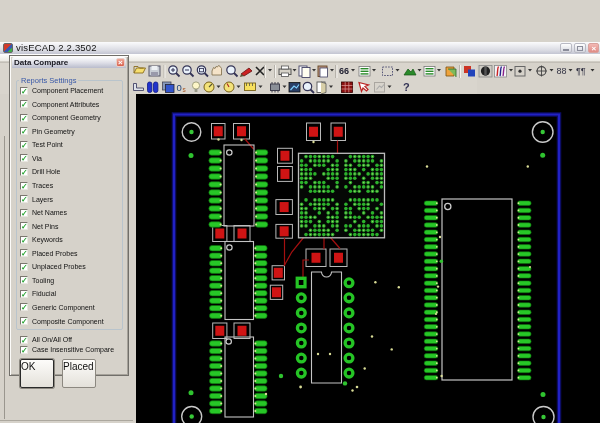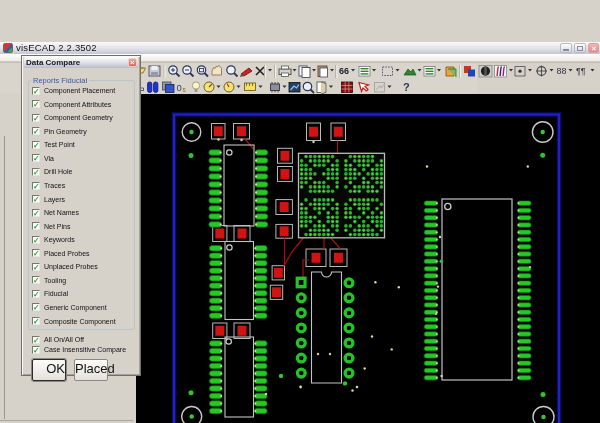--- a/index.html
+++ b/index.html
@@ -37,39 +37,39 @@
       border:1.5px solid #31318c; }
 
   
   #statusbar { left:131px; top:404px; width:469px; height:16px; background:#d6d2ca;
       border-top:1px solid #f5f3ef; font-size:6.2px; color:#222; letter-spacing:-0.15px; }
   .sfield { position:absolute; top:1.5px; height:12px; border:1px solid; border-color:#9b978f #f2f0ea #f2f0ea #9b978f;
      padding:1.5px 1px 0 2.5px; white-space:nowrap; overflow:hidden; }
   #bottomstrip { left:0; top:420px; width:600px; height:3px; background:#d6d2ca; }
 
   
-  #dialog { left:21px; top:13px; width:120px; height:321px; background:#d6d2ca;
+  #dialog { left:9px; top:13px; width:120px; height:321px; background:#d6d2ca;
      border:1px solid #716f6a; box-shadow:inset 1px 1px 0 #fdfcfa, inset -1px -1px 0 #a6a29a; z-index:40;}
   #dtitle { position:absolute; left:2px; top:1px; width:114px; height:10.5px;
      background:linear-gradient(#ffffff,#dcdde6 55%,#b9bccc); border-radius:2px 2px 0 0; }
   #dtitle .dtxt { position:absolute; left:2px; top:0.5px; font-size:8px; font-weight:bold; color:#17171f; }
   #dclose { position:absolute; right:1px; top:1px; width:9.5px; height:8.5px; border-radius:2px;
      background:linear-gradient(#f0a696,#d8604c); border:1px solid #e8d0c8; color:#fff;
      font-size:8px; line-height:8px; text-align:center; font-weight:bold;}
   #groupbox { position:absolute; left:6px; top:24px; width:107px; height:250px;
      border:1px solid #b9c4cc; border-radius:2px; }
   #grouplabel { position:absolute; left:9px; top:19.5px; background:#d6d2ca; padding:0 2px; z-index:5;
      font-size:7.5px; color:#3858a8; }
   .cbrow { position:absolute; left:10px; height:10px; white-space:nowrap; }
   .cb { display:inline-block; width:8px; height:8px; background:#fff; border:1px solid;
      border-color:#7a766e #e8e6e0 #e8e6e0 #7a766e; color:#1fa02a; font-size:8px; line-height:7px;
      font-weight:bold; text-align:center; vertical-align:top; }
   .cbl { font-size:7px; color:#111; margin-left:4px; vertical-align:top; position:relative; top:0.5px;}
-  .btn { position:absolute; top:303px; height:22px; background:linear-gradient(#fdfcfa,#e4e1da);
-     border:1px solid #8c8880; border-radius:2px; font-size:13px; text-align:right; padding-top:1px; color:#111;}
+  .btn { position:absolute; top:303px; height:29px; background:linear-gradient(#fdfcfa,#e4e1da);
+     border:1px solid #8c8880; border-radius:2px; font-size:10px; text-align:left; padding-top:1px; color:#111;}
 </style></head>
 <body>
 <div id="page">
 
   <div class="abs" id="titlebar"></div>
   <div class="abs" id="title-ico"></div>
   <div class="abs" id="title-txt">visECAD 2.2.3502</div>
   <div class="abs wbtn" id="wb1">
       <span class="wbg"></span>
     </div>
@@ -924,21 +924,21 @@
     <span class="sfield" style="left:391px; width:54px;">Y : +33.93</span>
     <span class="sfield" style="left:447px; width:20px;">mm ▾</span>
   </div>
   <div class="abs" id="bottomstrip"></div>
 
   <div class="abs" id="dialog">
     <div id="dtitle">
         <span class="dtxt">Data Compare</span>
         <span id="dclose">×</span>
       </div>
-    <div id="grouplabel">Reports Fiducial</div>
+    <div id="grouplabel">Reports Settings</div>
     <div id="groupbox"></div>
     <div class="cbrow" style="top:30.6px"><span class="cb">✓</span><span class="cbl">Component Placement</span></div>
 <div class="cbrow" style="top:44.1px"><span class="cb">✓</span><span class="cbl">Component Attributes</span></div>
 <div class="cbrow" style="top:57.7px"><span class="cb">✓</span><span class="cbl">Component Geometry</span></div>
 <div class="cbrow" style="top:71.2px"><span class="cb">✓</span><span class="cbl">Pin Geometry</span></div>
 <div class="cbrow" style="top:84.8px"><span class="cb">✓</span><span class="cbl">Test Point</span></div>
 <div class="cbrow" style="top:98.3px"><span class="cb">✓</span><span class="cbl">Via</span></div>
 <div class="cbrow" style="top:111.9px"><span class="cb">✓</span><span class="cbl">Drill Hole</span></div>
 <div class="cbrow" style="top:125.5px"><span class="cb">✓</span><span class="cbl">Traces</span></div>
 <div class="cbrow" style="top:139.0px"><span class="cb">✓</span><span class="cbl">Layers</span></div>

